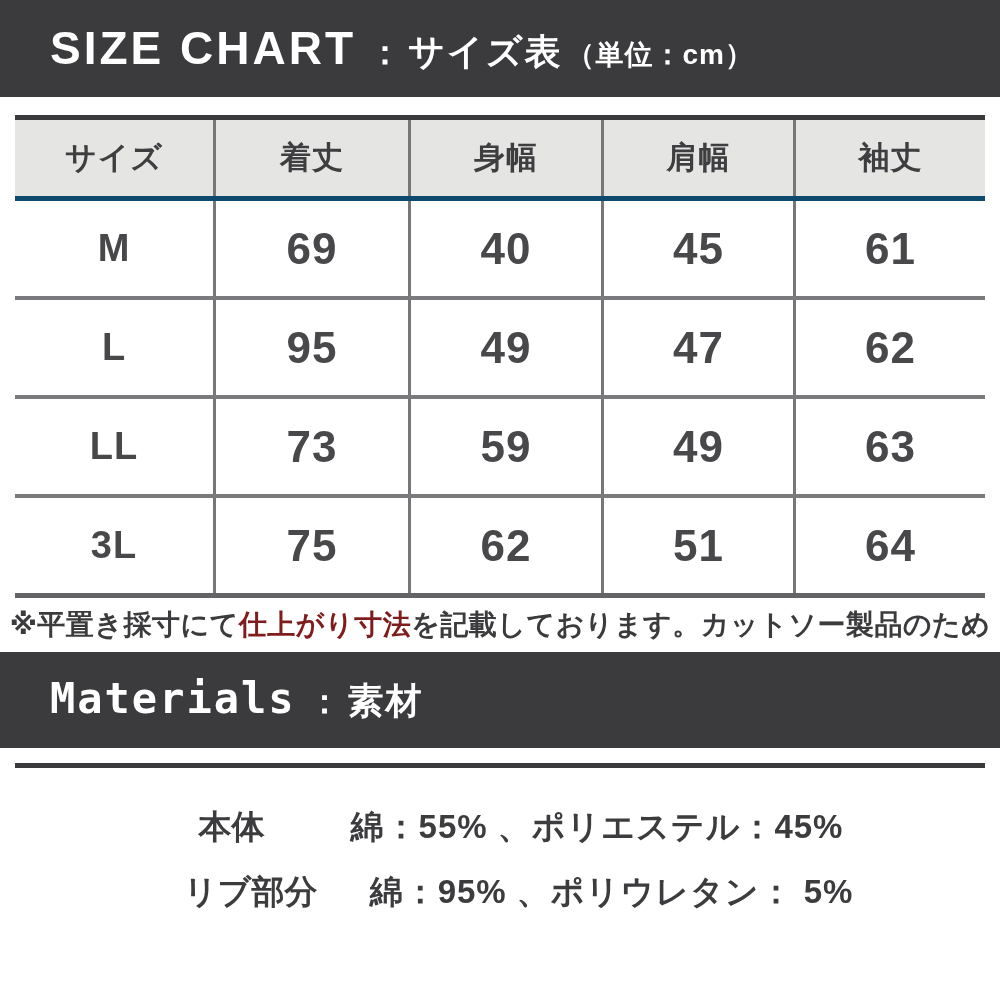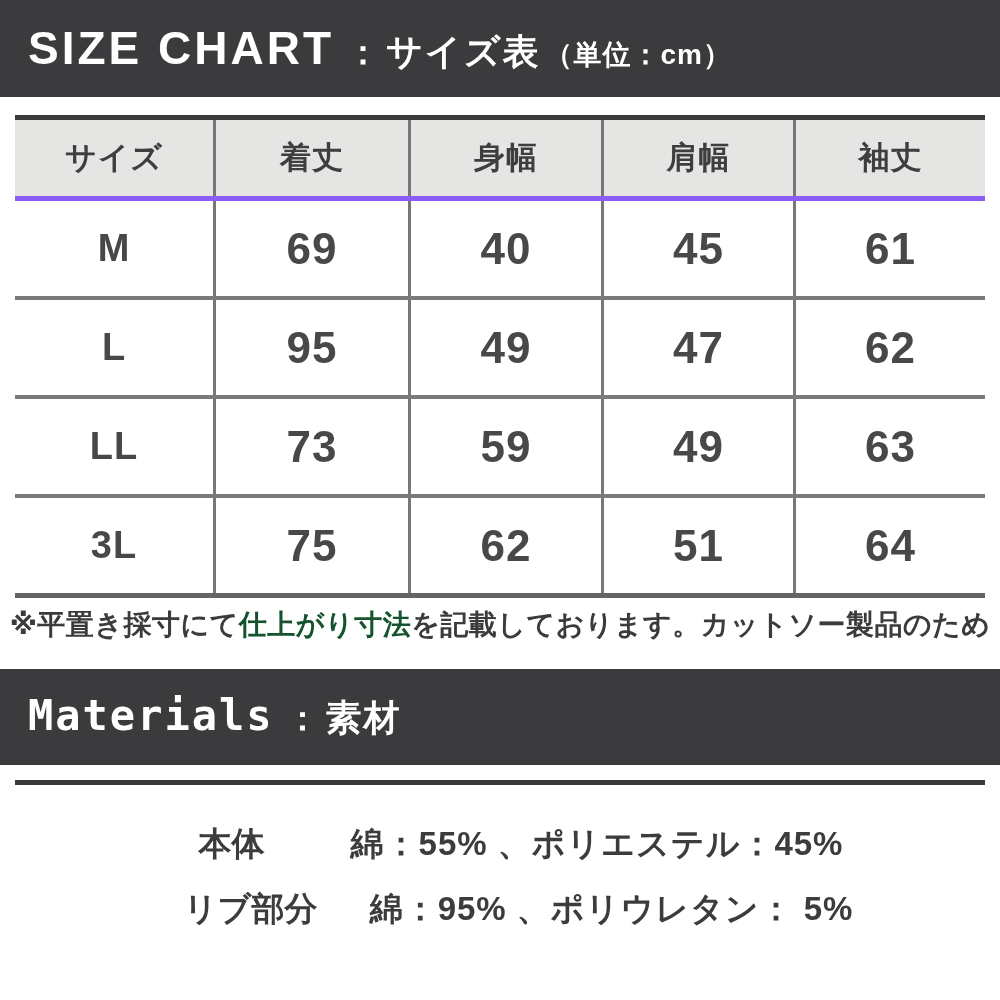--- a/index.html
+++ b/index.html
@@ -4,53 +4,53 @@
 <style>
   html,body{margin:0;padding:0;}
   body{
     width:1000px;height:1000px;overflow:hidden;background:#ffffff;
     font-family:"Liberation Sans","DejaVu Sans",sans-serif;
     color:#3c3c3e;
   }
   
   .section-bar{
     height:97px;background:#3b3b3d;display:flex;align-items:center;
-    padding-left:28px;box-sizing:border-box;color:#ffffff;
+    padding-left:50px;box-sizing:border-box;color:#ffffff;
   }
   .bar-inner{display:flex;align-items:baseline;}
   .title-en{font-size:46px;font-weight:800;letter-spacing:3px;}
   .title-sep{font-size:34px;font-weight:700;margin:0 6px 0 12px;}
   .title-ja{font-size:36px;font-weight:700;letter-spacing:2px;}
   .title-unit{font-size:28px;font-weight:700;margin-left:4px;letter-spacing:1px;}
-  .materials-bar{margin-top:24px;height:96px;}
+  .materials-bar{margin-top:7px;height:96px;}
   .materials-en{font-family:"DejaVu Sans Mono","Liberation Mono",monospace;font-size:42px;font-weight:700;letter-spacing:2px;}
 
   
   .size-table{
     margin:18px 15px 0;border-top:5px solid #3a3a3c;border-bottom:5px solid #646466;
   }
   .t-row{display:grid;grid-template-columns:198fr 195fr 193fr 192fr 192fr;}
-  .t-head{background:#e5e5e3;border-bottom:5px solid #8b5cf6;}
+  .t-head{background:#e5e5e3;border-bottom:5px solid #0c4a6e;}
   .t-head .cell{height:76px;font-size:31px;color:#3e3e40;}
   .t-data{border-bottom:4px solid #7a7a7c;}
   .t-data.last{border-bottom:none;}
   .cell{
     display:flex;align-items:center;justify-content:center;
     font-weight:700;color:#48484b;letter-spacing:1px;
   }
   .t-data .cell{height:95px;font-size:44px;}
   .t-data .cell.size-col{font-size:38px;}
   .cell.v{border-left:3px solid #77777a;}
 
   
   .note{
     margin-top:7px;text-align:center;font-size:28px;font-weight:700;
     line-height:40px;color:#3b3b3d;letter-spacing:0.5px;
   }
-  .note .blue{color:#14532d;}
+  .note .blue{color:#7f1d1d;}
   .note .red{color:#e8231f;}
 
   
   .rule{height:5px;background:#3a3a3c;margin:0 15px;}
   .rule-top{margin-top:15px;}
   .materials-body{padding:37px 0 10px;}
   .m-row{
     display:flex;justify-content:center;align-items:center;height:45px;
     font-size:33px;font-weight:700;color:#3c3c3e;gap:28px;
   }

